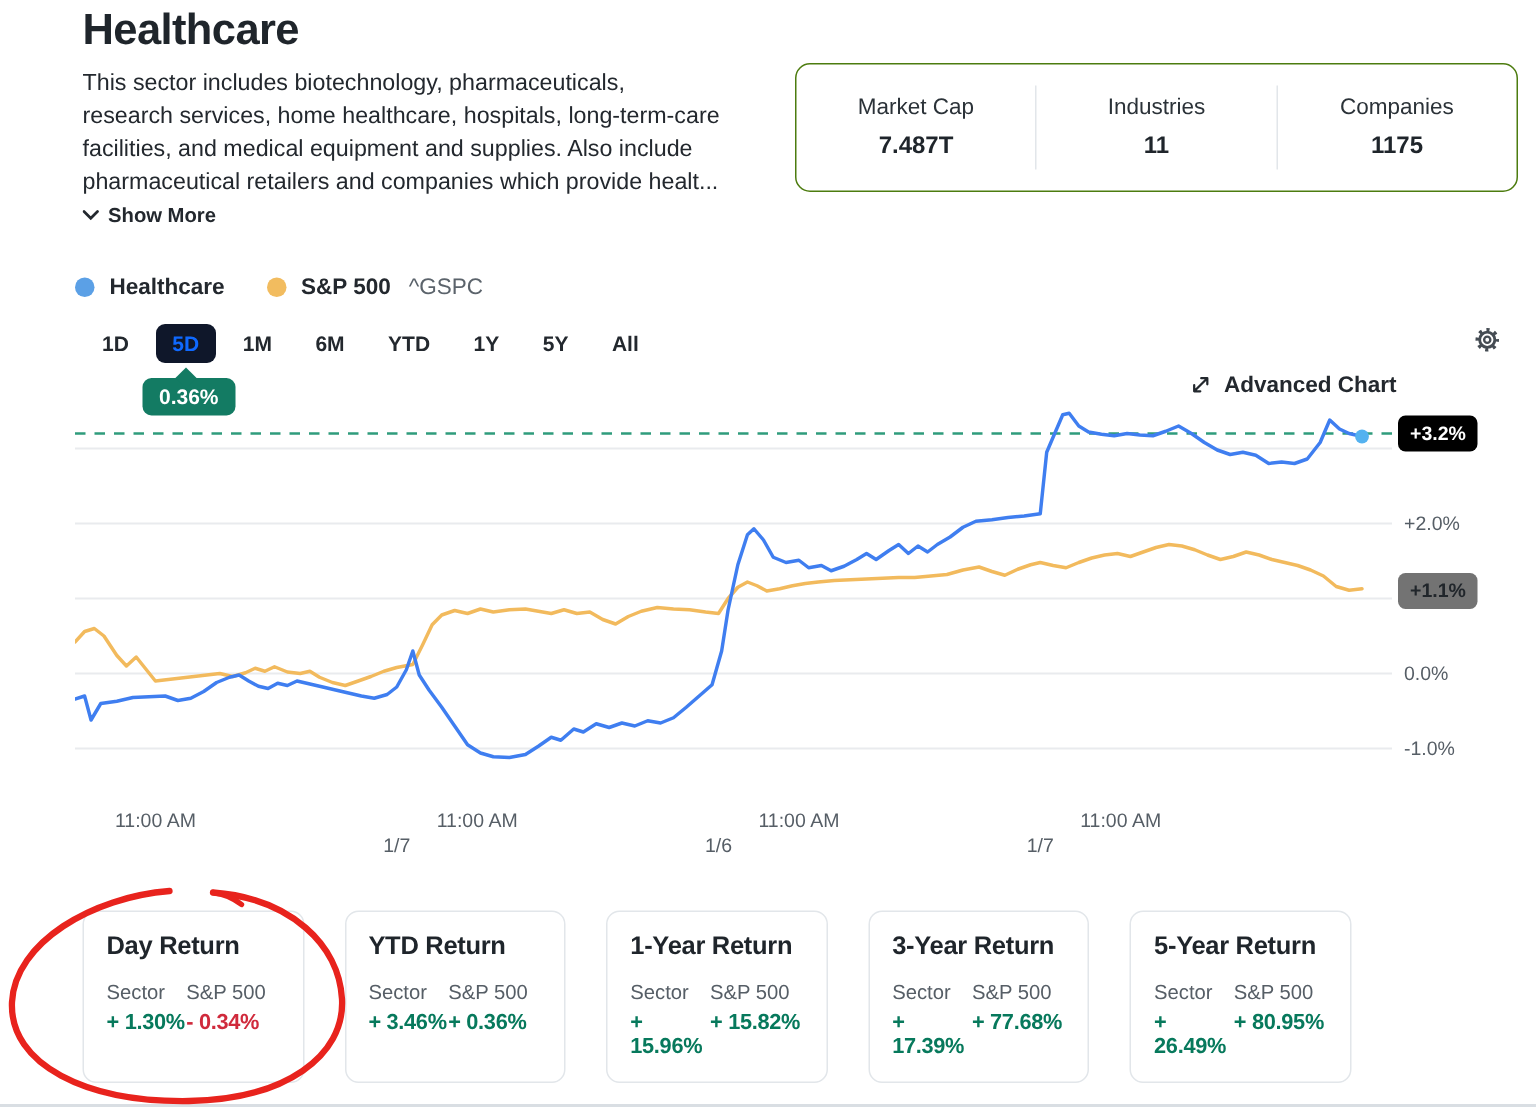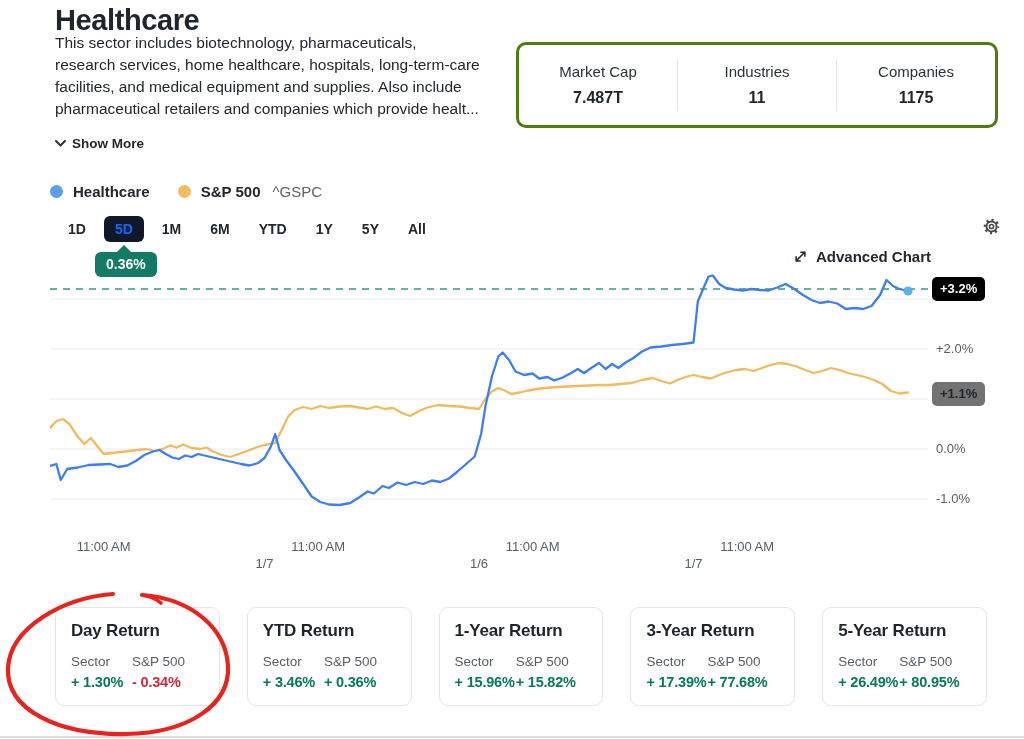--- a/index.html
+++ b/index.html
@@ -1,24 +1,24 @@
 <!DOCTYPE html>
 <html><head>
 <meta charset="utf-8">
 <style>
   * { margin:0; padding:0; box-sizing:border-box; }
   html,body { width:1024px; height:739px; background:#fff; overflow:hidden;
     font-family:"Liberation Sans","DejaVu Sans",sans-serif; color:#23282e; }
   .abs { position:absolute; }
   
   #page-title { left:55px; top:4px; font-size:29px; font-weight:800; letter-spacing:-0.4px; color:#1f252b; }
-  #sector-desc { left:55px; top:32px; width:478px; font-size:15.5px; line-height:22px; color:#23282e; white-space:pre-line; }
+  #sector-desc { left:55px; top:45px; width:478px; font-size:15.5px; line-height:22px; color:#23282e; white-space:pre-line; }
   #show-more { left:55px; top:136px; font-size:13.5px; font-weight:700; color:#23282e; display:flex; align-items:center; gap:6px; cursor:pointer; }
   
-  #stats-box { left:516px; top:42px; width:482px; height:86px; border:3px solid #4d7c0f; border-radius:10px; display:flex; align-items:stretch; padding:14px 0; }
+  #stats-box { left:530px; top:42px; width:482px; height:86px; border:1px solid #4d7c0f; border-radius:10px; display:flex; align-items:stretch; padding:14px 0; }
   .stat { flex:1; display:flex; flex-direction:column; align-items:center; justify-content:center; gap:9px; }
   .stat + .stat { border-left:1px solid #e2e6ea; }
   .stat .lbl { font-size:15px; color:#2b3238; }
   .stat .val { font-size:16px; font-weight:700; color:#1f252b; }
   
   #legend { left:50px; top:183px; display:flex; align-items:center; gap:10px; font-size:15px; }
   .dot { width:13px; height:13px; border-radius:50%; display:inline-block; }
   .leg-name { font-weight:700; color:#23282e; }
   .ticker { color:#5b636b; font-weight:400; margin-left:2px; }
   
@@ -32,21 +32,21 @@
   #advanced-chart { left:793px; top:204px; display:flex; align-items:center; gap:8px; font-size:15px; font-weight:700; color:#23282e; cursor:pointer;margin-top:44px; }
   #settings-gear { left:982px; top:217px; cursor:pointer; }
   
   #chart-wrap { left:50px; top:262px; width:880px; height:264px; }
   #y-axis-labels .ylab { position:absolute; left:936px; font-size:13px; color:#565e66; height:20px; line-height:20px; }
   #y-axis-labels .badge { position:absolute; left:932px; font-size:13px; font-weight:800; padding:4px 8px; border-radius:5px; line-height:16px; }
   #y-axis-labels .badge-green { background:#000000; color:#fff; }
   #y-axis-labels .badge-orange { background:#737373; color:#21262b; }
   #x-axis-labels div { position:absolute; transform:translateX(-50%); font-size:13px; color:#565e66; white-space:nowrap; }
   
-  #cards-row { left:55px; top:607px; width:932px; display:flex; gap:27px; }
+  #cards-row { left:55px; top:607px; width:846px; display:flex; gap:27px; }
   .ret-card { flex:1; background:#fff; border:1px solid #e2e6ea; border-radius:9px; padding:13px 15px 15px; min-height:99px; }
   .ret-card h3 { font-size:17px; font-weight:800; color:#1f252b; margin-bottom:13px; letter-spacing:-0.2px; }
   .ret-grid { display:grid; grid-template-columns:46% 54%; row-gap:5px; }
   .ret-lbl { font-size:13.5px; color:#565e66; }
   .ret-val { font-size:14.5px; font-weight:800; letter-spacing:-0.2px; }
   .ret-val.green { color:#07795c; }
   .ret-val.red { color:#d02a3c; }
   #red-circle { left:0; top:586px; width:244px; height:153px; z-index:8; pointer-events:none; }
   #bottom-divider { left:0; top:736px; width:1024px; height:2px; background:#d9dee3; }
   svg { display:block; }

